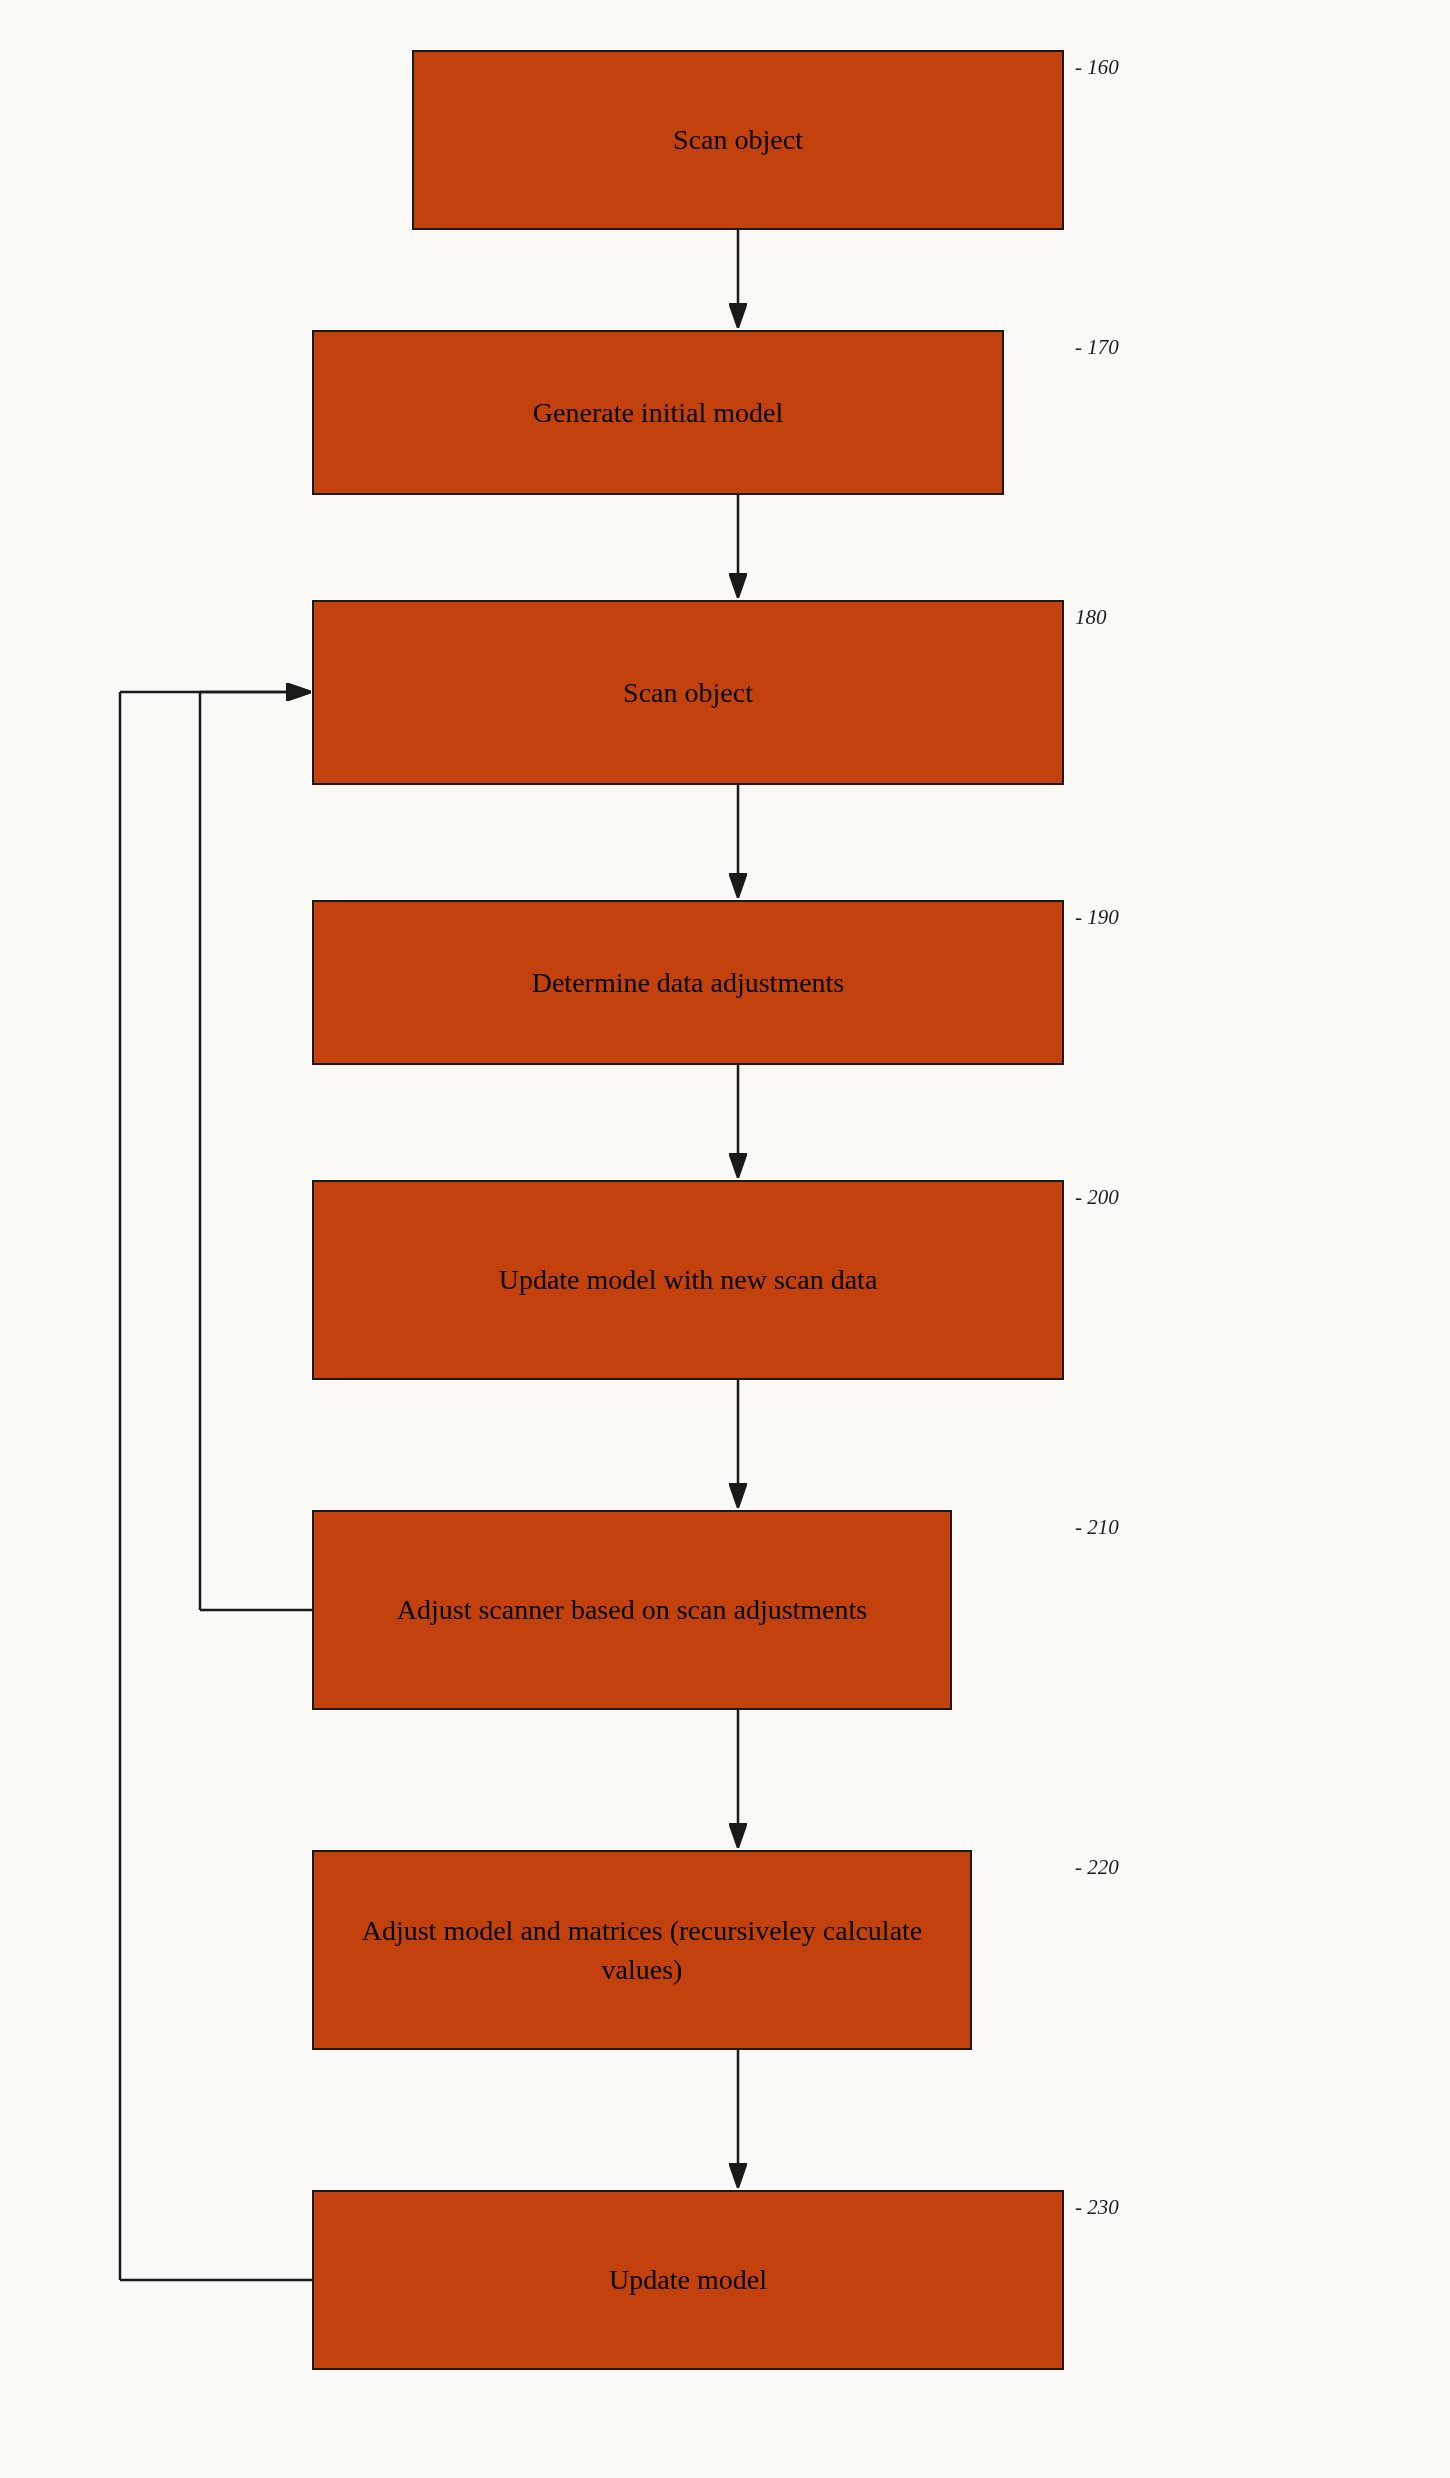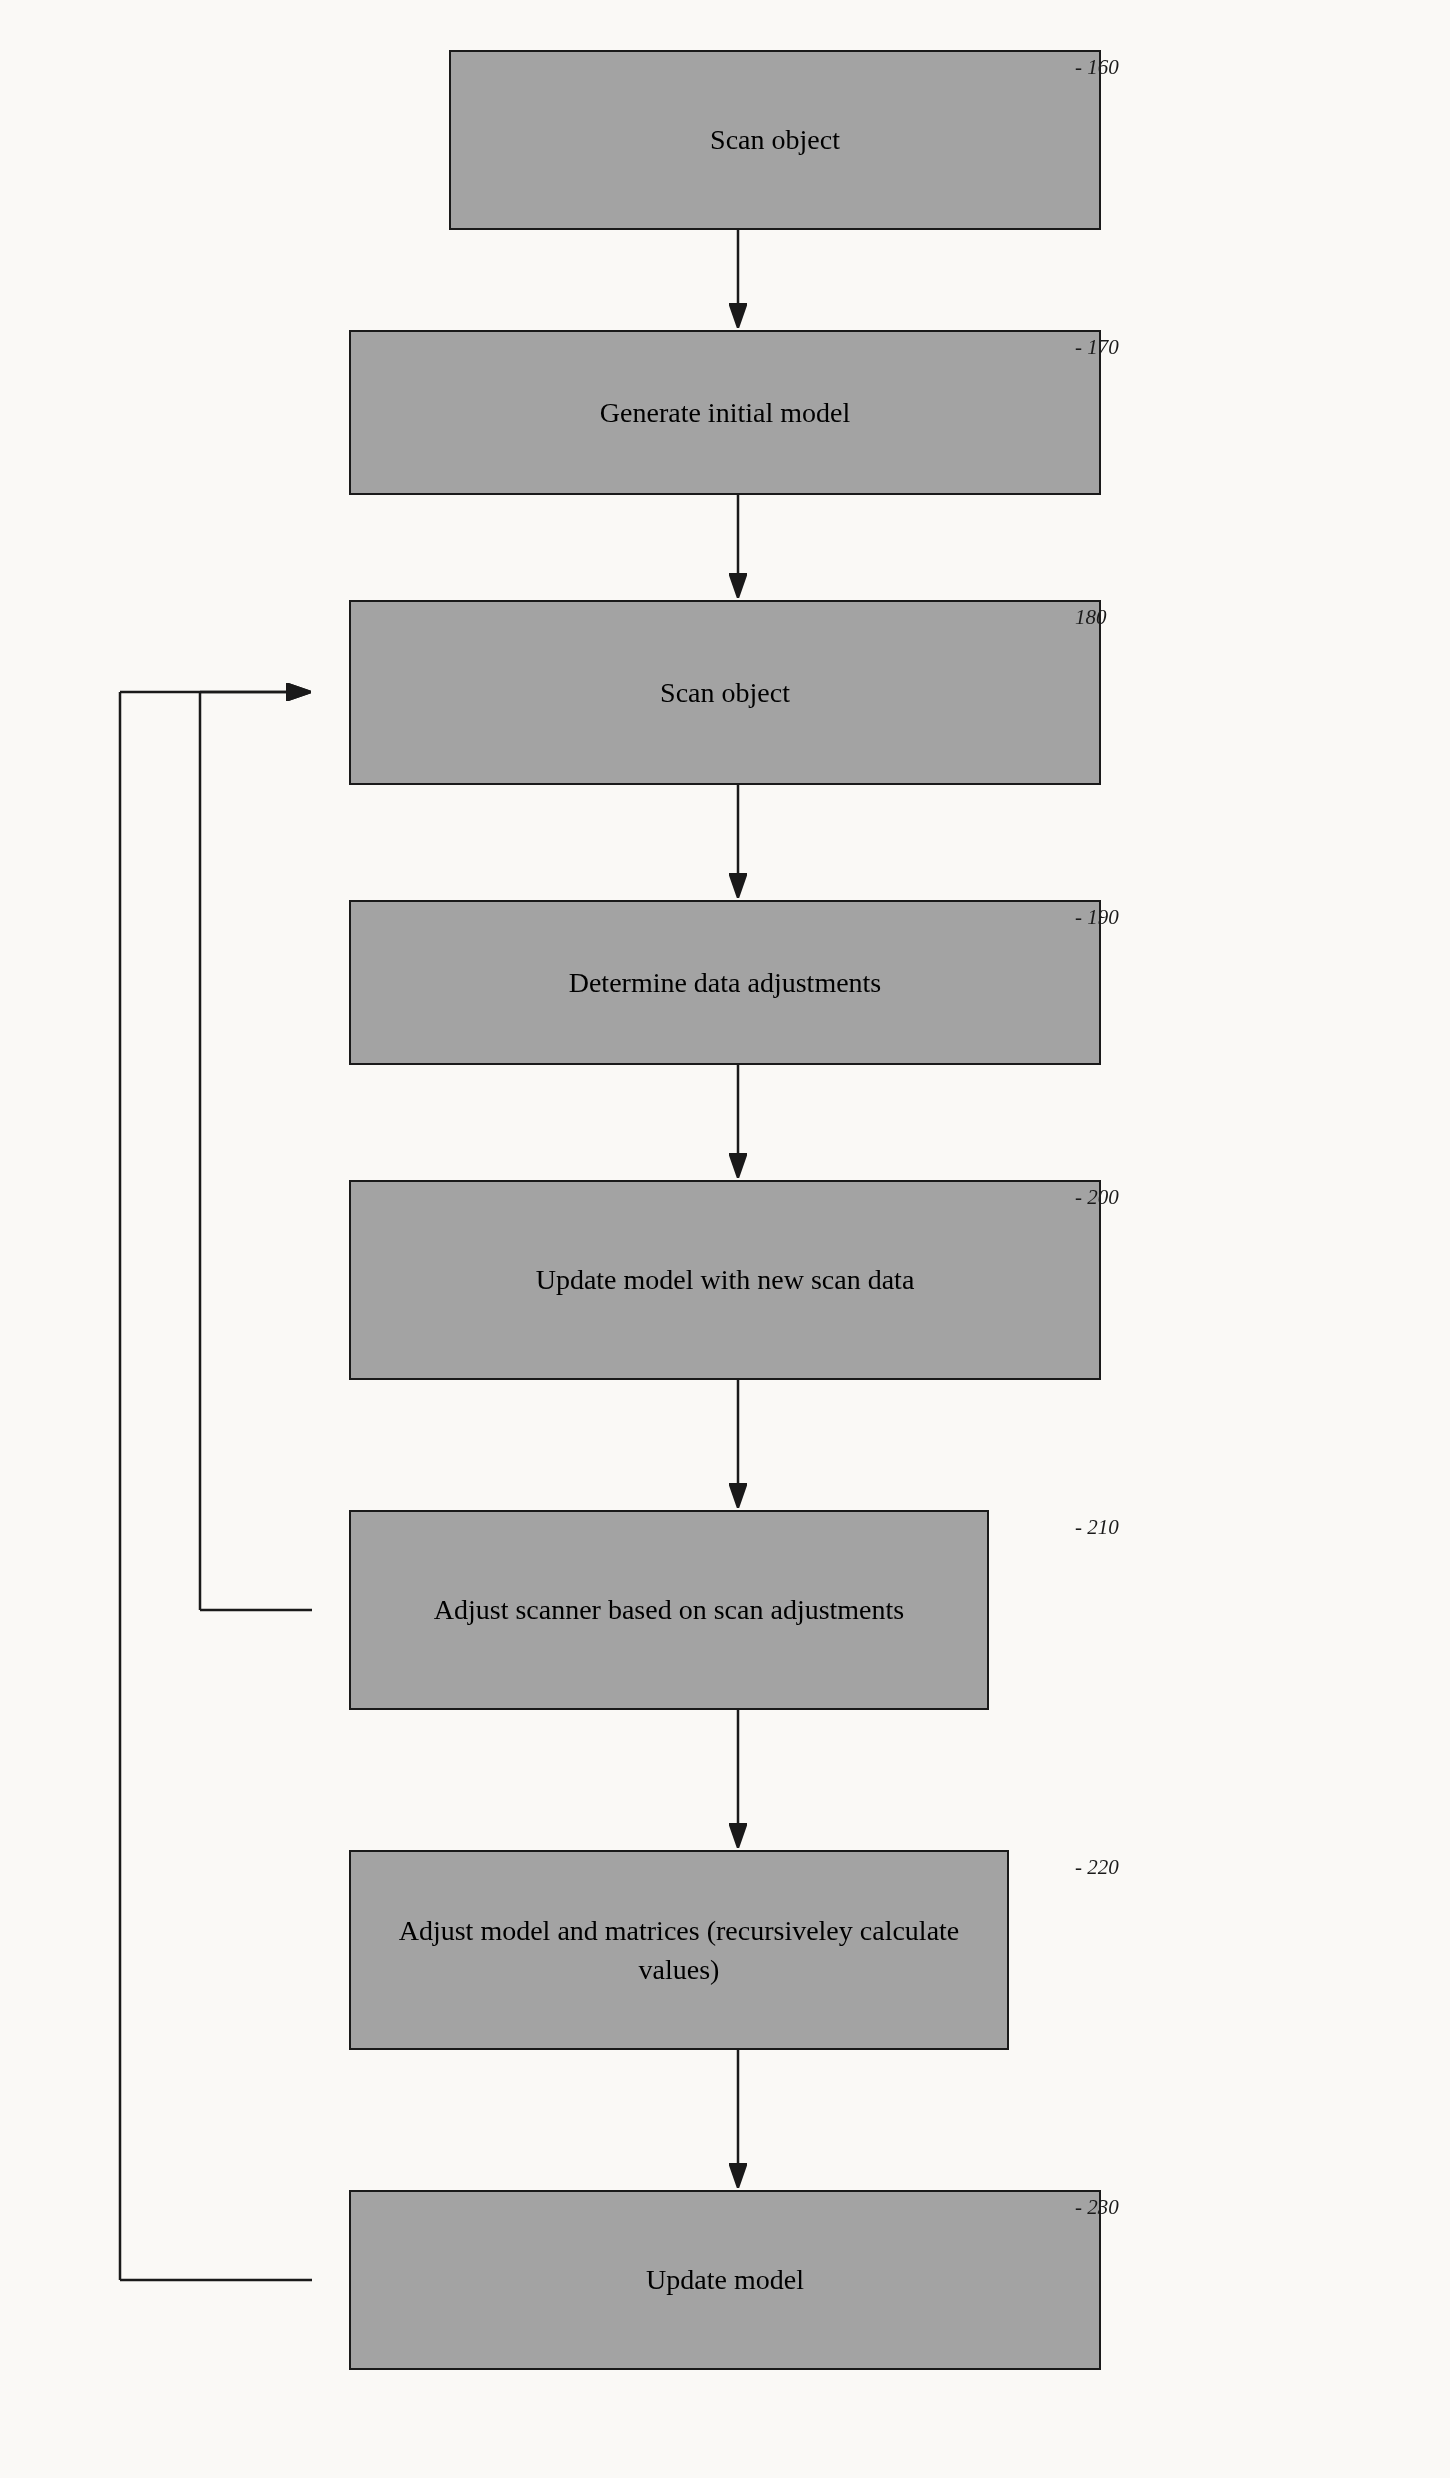--- a/index.html
+++ b/index.html
@@ -15,30 +15,29 @@
     .diagram-container {
       position: relative;
       width: 1450px;
       min-height: 2478px;
       background: #faf9f6;
     }
 
     .flow-box {
       position: absolute;
       border: 2.5px solid #1a1a1a;
-      background: #a3a3a3;
+      background: #c2410c;
       display: flex;
       align-items: center;
       justify-content: center;
       text-align: center;
       font-size: 28px;
       font-family: 'Georgia', serif;
       padding: 10px 24px;
       line-height: 1.4;
-      margin-left: 37px;
     }
 
     .ref-label {
       position: absolute;
       font-size: 21px;
       font-family: 'Georgia', serif;
       font-style: italic;
       color: #1a1a1a;
       font-weight: normal;
     }
@@ -67,21 +66,21 @@
 </head>
 <body>
 
 <div class="diagram-container">
 
   <div class="flow-box" style="left: 412px; top: 50px; width: 652px; height: 180px;">
     <span>Scan object</span>
   </div>
   <span class="ref-label" style="left: 1075px; top: 55px;">- <span>160</span></span>
 
-  <div class="flow-box" style="left: 312px; top: 330px; width: 752px; height: 165px;">
+  <div class="flow-box" style="left: 312px; top: 330px; width: 692px; height: 165px;">
     <span>Generate initial model</span>
   </div>
   <span class="ref-label" style="left: 1075px; top: 335px;">- <span>170</span></span>
 
   <div class="flow-box" style="left: 312px; top: 600px; width: 752px; height: 185px;">
     <span>Scan object</span>
   </div>
   <span class="ref-label" style="left: 1075px; top: 605px;"><span>180</span></span>
 
   <div class="flow-box" style="left: 312px; top: 900px; width: 752px; height: 165px;">

